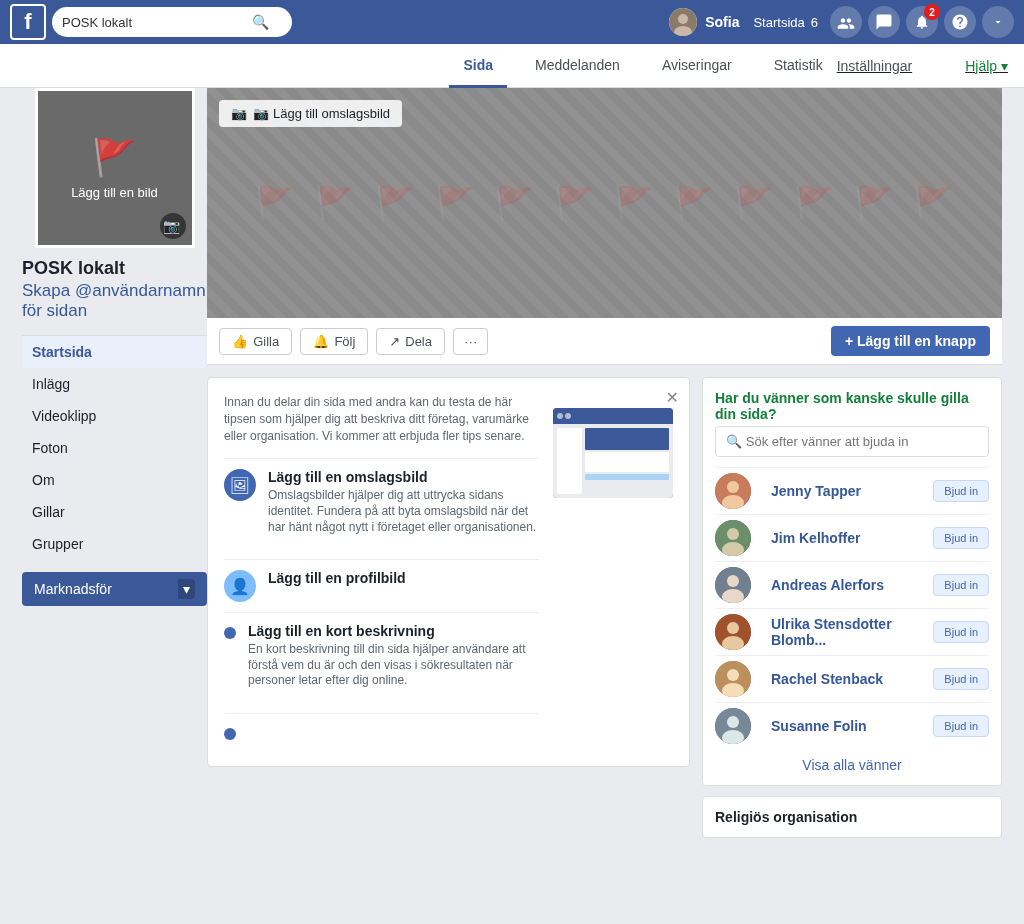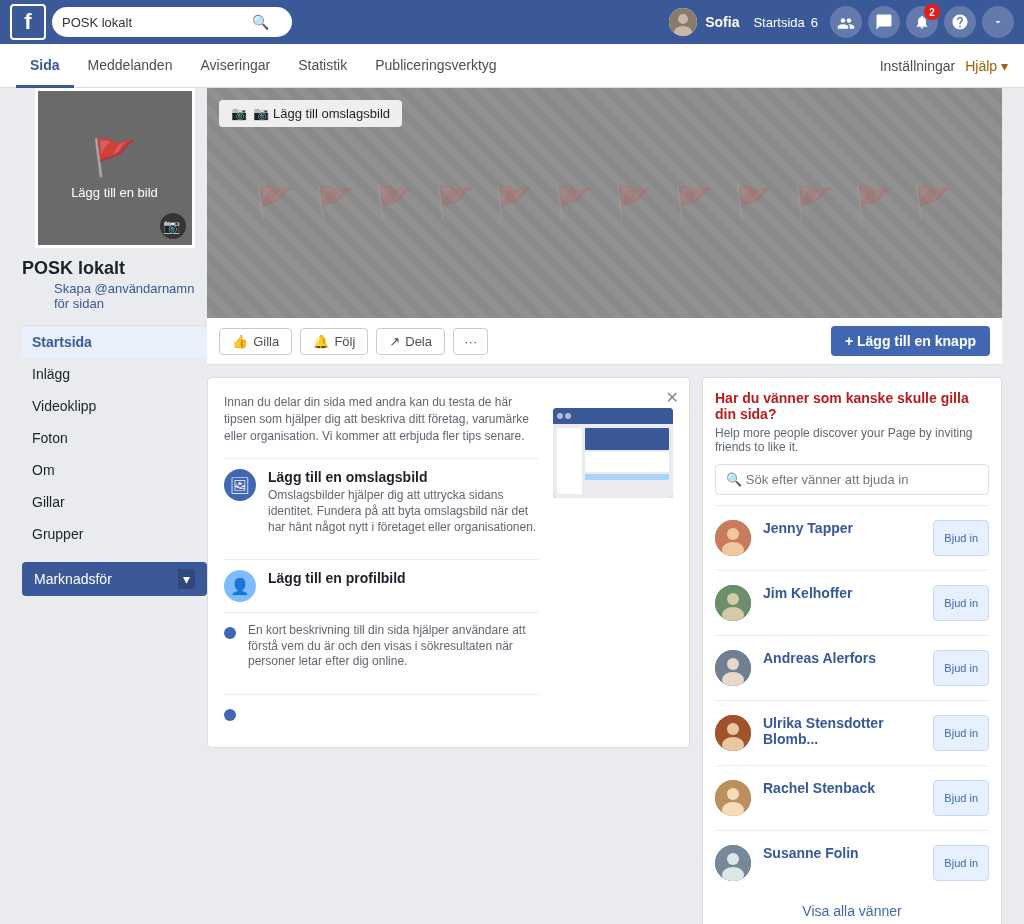--- a/index.html
+++ b/index.html
@@ -80,45 +80,46 @@
 
     
     .sub-nav {
       background: white;
       border-bottom: 1px solid #ddd;
       display: flex; align-items: center;
       padding: 0 16px;
       height: 44px;
     }
     .sub-nav-left {
-      display: flex; align-items: center; gap: 0;
+      display: flex; align-items: center; gap: 14px;
       flex: 1;
+      justify-content: flex-end;
     }
     .sub-nav-item {
       padding: 12px 14px;
       font-size: 14px;
       color: #4b4f56;
       cursor: pointer;
       border-bottom: 3px solid transparent;
       margin-bottom: -1px;
     }
     .sub-nav-item.active {
       color: #3b5998;
       border-bottom: 3px solid #3b5998;
       font-weight: bold;
     }
     .sub-nav-right {
-      display: flex; align-items: center; gap: 10px;
+      display: flex; align-items: center; gap: 10px; text-decoration: underline;
     }
     .sub-nav-right .nav-link {
       font-size: 14px; color: #4b4f56; cursor: pointer;
     }
     .help-btn {
       display: flex; align-items: center; gap: 2px;
-      font-size: 14px; color: #a16207; cursor: pointer;
+      font-size: 14px; color: #15803d; cursor: pointer; margin-left: 43px;
     }
 
     
     .main-container {
       max-width: 980px;
       margin: 0 auto;
       display: flex;
       gap: 0;
     }
 
@@ -149,23 +150,22 @@
     }
     .flag-shape {
       font-size: 36px; margin-bottom: 6px; opacity: 0.7;
     }
     .page-name-sidebar {
       font-size: 18px; font-weight: bold; color: #1d2129;
       padding: 10px 0 2px 0;
       text-align: left;
     }
     .page-username-sidebar {
-      font-size: 13px; color: #365899; cursor: pointer;
+      font-size: 17px; color: #365899; cursor: pointer;
       padding-bottom: 10px;
-      margin-left: 32px;
     }
     .sidebar-menu {
       margin-top: 4px;
       border-top: 1px solid #ddd;
     }
     .sidebar-menu-item {
       padding: 8px 10px;
       font-size: 14px;
       color: #1d2129;
       cursor: pointer;
@@ -352,38 +352,38 @@
     .tip-text p { font-size: 12px; color: #606770; line-height: 1.3; }
 
     
     .invite-card {
       background: white;
       border-radius: 4px;
       border: 1px solid #ddd;
       padding: 12px;
     }
     .invite-card h4 {
-      font-size: 14px; font-weight: bold; color: #b91c1c;
+      font-size: 14px; font-weight: bold; color: #15803d;
       margin-bottom: 4px;
     }
     .invite-card p {
       font-size: 12px; color: #606770; margin-bottom: 10px;
     }
     .invite-search {
       width: 100%;
       border: 1px solid #ddd;
       border-radius: 4px;
       padding: 7px 10px;
       font-size: 13px;
       outline: none;
       margin-bottom: 10px;
     }
     .friend-row {
-      display: flex; gap: 12px;
-      padding: 14px 0;
+      display: flex; align-items: center; gap: 20px;
+      padding: 5px 0;
       border-top: 1px solid #eee;
     }
     .friend-avatar {
       width: 36px; height: 36px; border-radius: 50%;
       background: #c0c0c0;
       flex-shrink: 0;
       overflow: hidden;
       display: flex; align-items: center; justify-content: center;
     }
     .friend-name {
@@ -472,21 +472,20 @@
     </div>
   </div>
 </div>
 
 <div class="sub-nav">
   <div class="sub-nav-left">
     <div class="sub-nav-item active">Sida</div>
     <div class="sub-nav-item">Meddelanden</div>
     <div class="sub-nav-item">Aviseringar</div>
     <div class="sub-nav-item">Statistik</div>
-    <div class="sub-nav-item">Publiceringsverktyg</div>
   </div>
   <div class="sub-nav-right">
     <span class="nav-link">Inställningar</span>
     <span class="help-btn">Hjälp ▾</span>
   </div>
 </div>
 
 <div class="main-container">
 
   <div class="sidebar">
@@ -591,39 +590,39 @@
             <div class="tip-item">
               <div class="tip-icon light">👤</div>
               <div class="tip-text">
                 <h4>Lägg till en profilbild</h4>
               </div>
             </div>
 
             <div class="tip-item">
               <div class="tip-icon dot-blue"></div>
               <div class="tip-text">
+                <h4>Lägg till en kort beskrivning</h4>
                 <p>En kort beskrivning till din sida hjälper användare att förstå vem du är och den visas i sökresultaten när personer letar efter dig online.</p>
               </div>
             </div>
 
             <div class="tip-item">
               <div class="tip-icon dot-blue"></div>
             </div>
 
           </div>
 
         </div>
 
       </div>
 
       <div class="right-col">
 
         <div class="invite-card">
           <h4>Har du vänner som kanske skulle gilla din sida?</h4>
-          <p>Help more people discover your Page by inviting friends to like it.</p>
           <input type="text" class="invite-search" placeholder="🔍 Sök efter vänner att bjuda in" style="">
 
           
           <div>
 
             <div class="friend-row">
               <div class="friend-avatar av-jenny">
                 <svg width="36" height="36" viewBox="0 0 36 36">
                     <circle cx="18" cy="18" r="18" fill="#c97b5e"></circle>
                     <circle cx="18" cy="14" r="6" fill="#f0c8a0"></circle>

